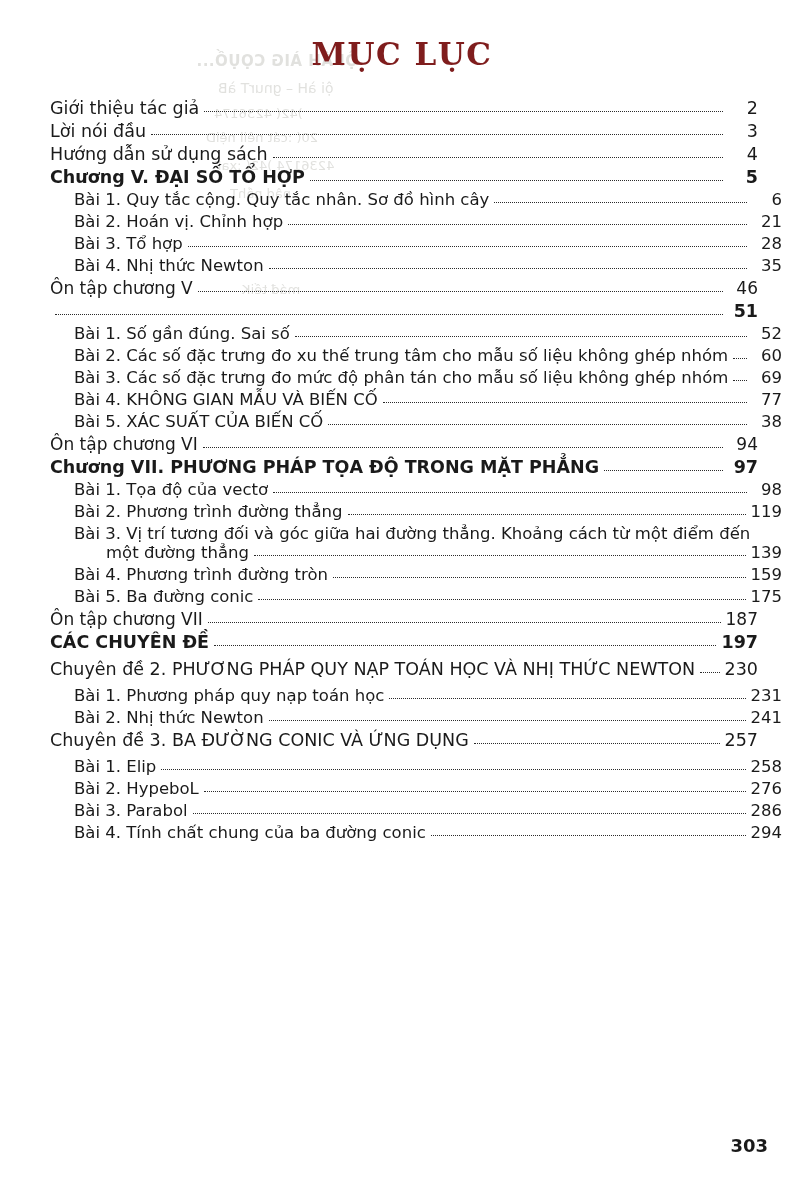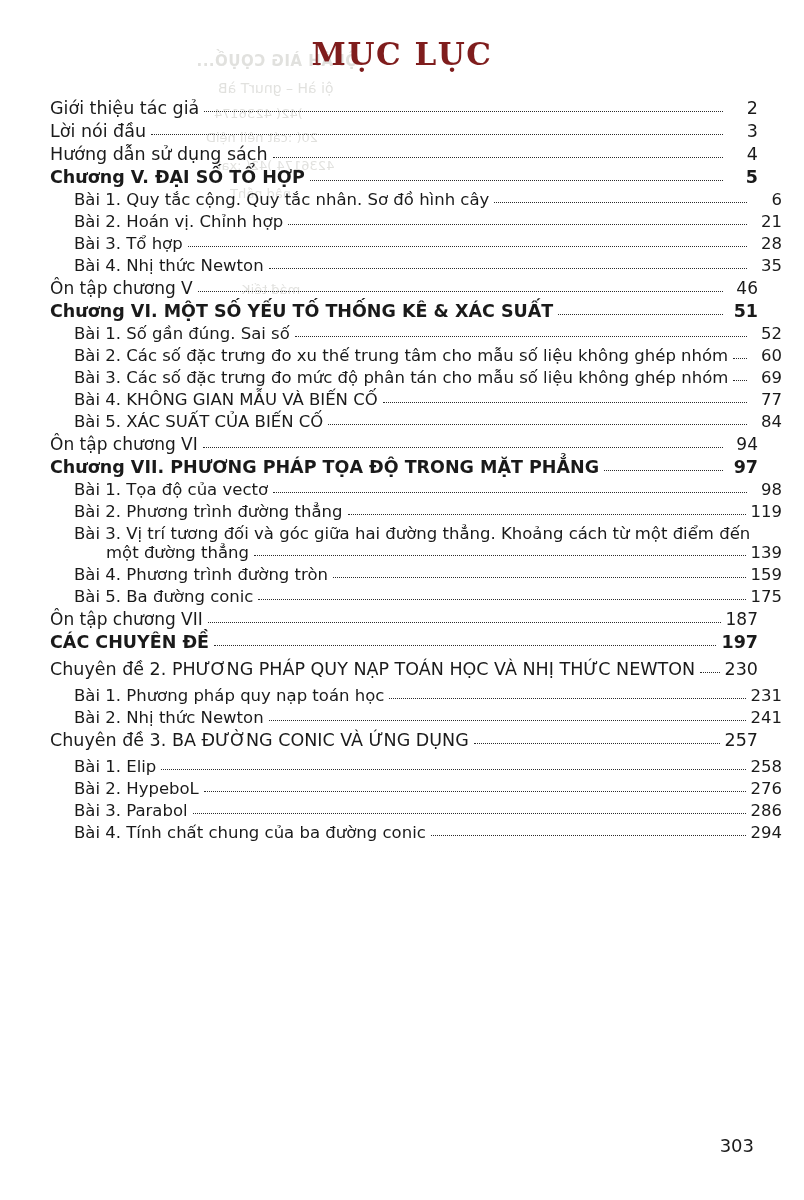--- a/index.html
+++ b/index.html
@@ -145,24 +145,24 @@
     display: flex;
     align-items: flex-end;
     padding-left: 32px;
   }
   li.toc-row.two-line .l2 .page-no { font-size: 16.5px; }
 
   .spacer-sm { height: 4px; }
 
   .final-page {
     position: absolute;
-    right: 50px;
+    right: 36px;
     bottom: 44px;
     font-size: 18px;
-    font-weight: normal;
+    font-weight: bold;
     z-index: 3;
   }
 </style>
 </head>
 <body>
 
 <div class="ghost-layer">
   <div class="ghost g1">ỘI ÁH ÀIG CỌỤỐ...</div>
   <div class="ghost g2">ội àH – gnurT àB</div>
   <div class="ghost g3">)42( 4236174</div>
@@ -216,21 +216,20 @@
         <span class="row-label">Bài 4. Nhị thức Newton</span>
         <span class="dots"></span>
         <span class="page-no">35</span>
       </li>
       <li class="toc-row lvl-review">
         <span class="row-label">Ôn tập chương V</span>
         <span class="dots"></span>
         <span class="page-no">46</span>
       </li>
       <li class="toc-row lvl-chapter">
-        <span class="row-label">Chương VI. MỘT SỐ YẾU TỐ THỐNG KÊ &amp; XÁC SUẤT</span>
         <span class="dots"></span>
         <span class="page-no">51</span>
       </li>
       <li class="toc-row lvl-section">
         <span class="row-label">Bài 1. Số gần đúng. Sai số</span>
         <span class="dots"></span>
         <span class="page-no">52</span>
       </li>
       <li class="toc-row lvl-section">
         <span class="row-label">Bài 2. Các số đặc trưng đo xu thế trung tâm cho mẫu số liệu không ghép nhóm</span>
@@ -243,21 +242,21 @@
         <span class="page-no">69</span>
       </li>
       <li class="toc-row lvl-section">
         <span class="row-label">Bài 4. KHÔNG GIAN MẪU VÀ BIẾN CỐ</span>
         <span class="dots"></span>
         <span class="page-no">77</span>
       </li>
       <li class="toc-row lvl-section">
         <span class="row-label">Bài 5. XÁC SUẤT CỦA BIẾN CỐ</span>
         <span class="dots"></span>
-        <span class="page-no">84</span>
+        <span class="page-no">38</span>
       </li>
       <li class="toc-row lvl-review">
         <span class="row-label">Ôn tập chương VI</span>
         <span class="dots"></span>
         <span class="page-no">94</span>
       </li>
       <li class="toc-row lvl-chapter">
         <span class="row-label">Chương VII. PHƯƠNG PHÁP TỌA ĐỘ TRONG MẶT PHẲNG</span>
         <span class="dots"></span>
         <span class="page-no">97</span>

